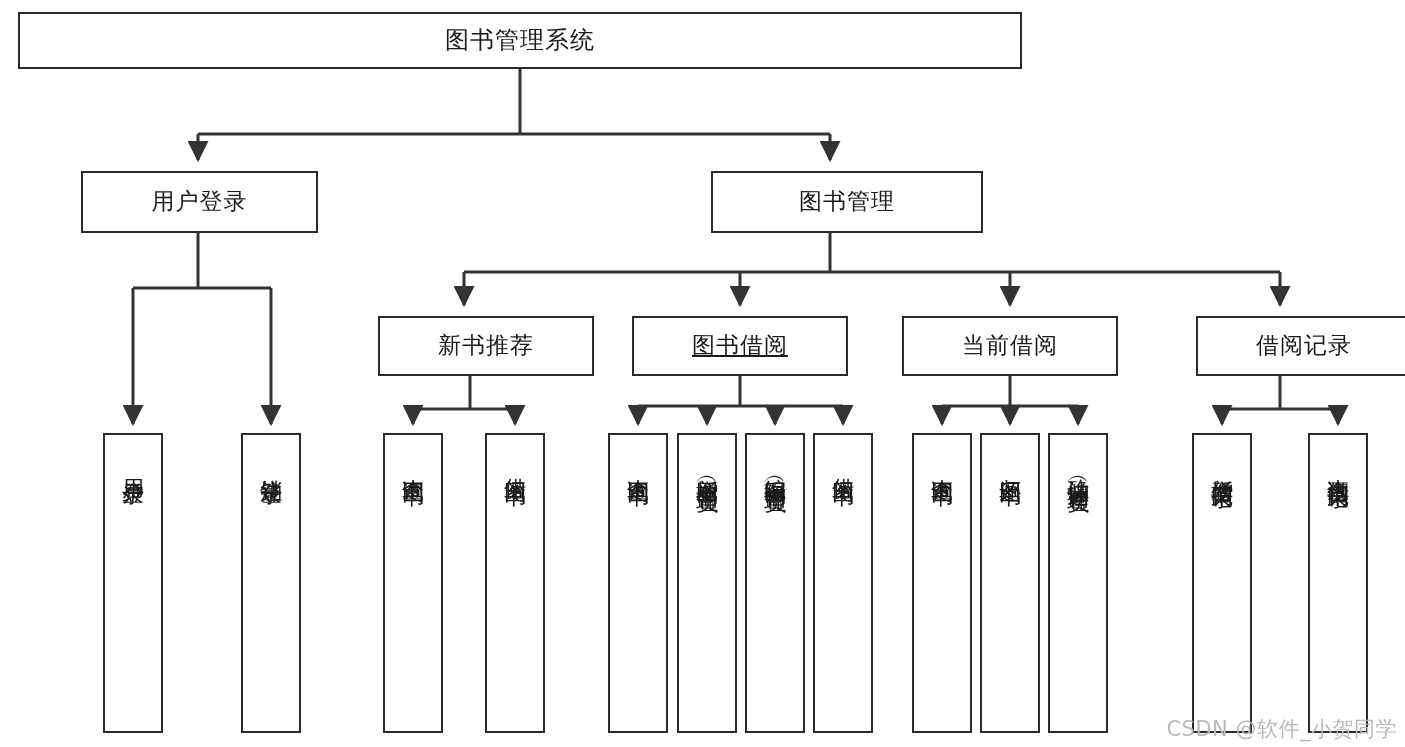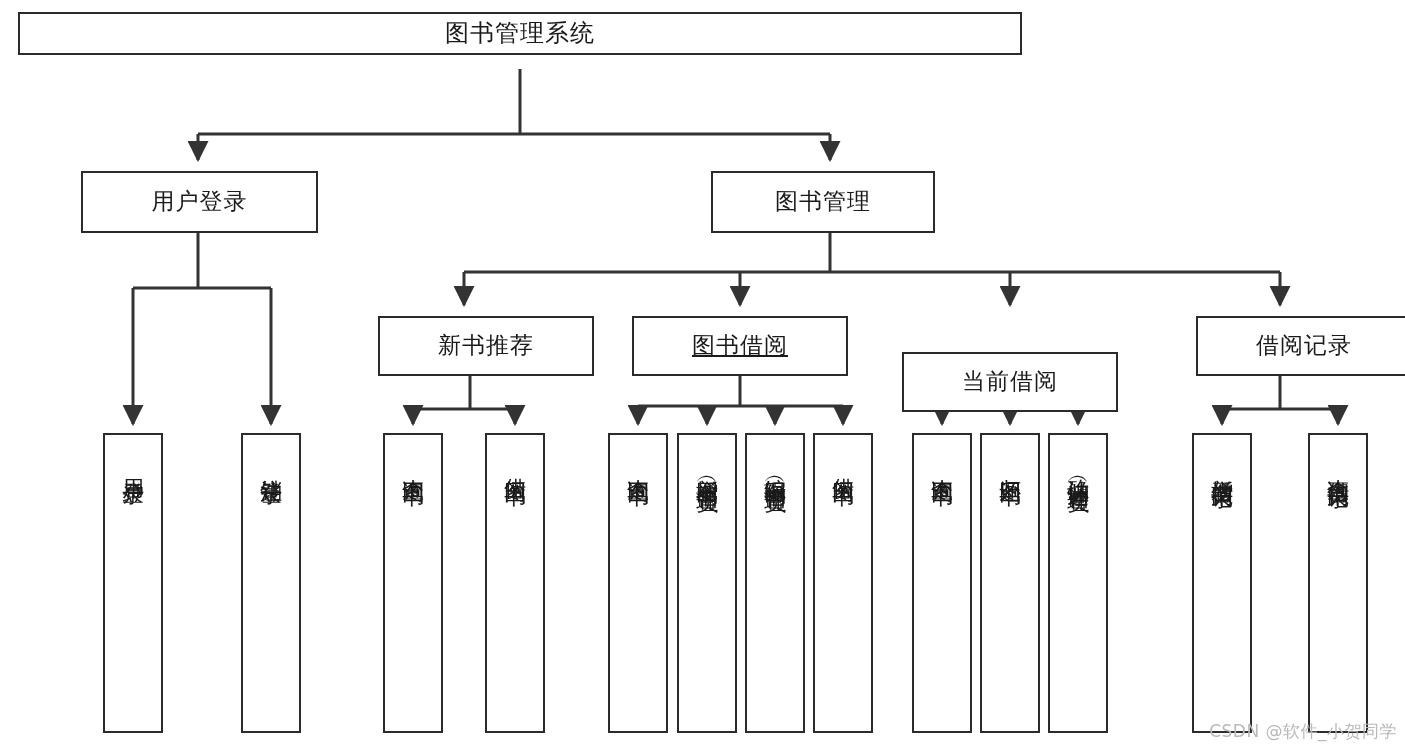--- a/index.html
+++ b/index.html
@@ -56,21 +56,21 @@
     text-orientation: upright;
     font-size: 22px;
     line-height: 1.30;
     letter-spacing: 2px;
     white-space: nowrap;
   }
   .watermark {
     position: absolute;
     right: 8px;
     bottom: 4px;
-    font-size: 17px;
+    font-size: 21px;
     color: #b9b9b9;
     letter-spacing: 0.5px;
     white-space: nowrap;
     pointer-events: none;
     margin-left: 48px;
   }
 </style>
 </head>
 <body>
 
@@ -119,38 +119,38 @@
       <path d="M 1010 406 L 1010 424" marker-end="url(#arrow)"></path>
       <path d="M 1078 406 L 1078 424" marker-end="url(#arrow)"></path>
 
       <path d="M 1280 376 L 1280 409"></path>
       <path d="M 1222 409 L 1338 409"></path>
       <path d="M 1222 409 L 1222 424" marker-end="url(#arrow)"></path>
       <path d="M 1338 409 L 1338 424" marker-end="url(#arrow)"></path>
     </g>
   </svg>
 
-  <div class="node node-h node-root" style="left:18px; top:12px; width:1004px; height:43px;">
+  <div class="node node-h node-root" style="left:18px; top:12px; width:1004px; height:57px;">
     <span class="label">图书管理系统</span>
   </div>
 
   <div class="node node-h" style="left:81px; top:171px; width:237px; height:62px;">
     <span class="label">用户登录</span>
   </div>
-  <div class="node node-h" style="left:711px; top:171px; width:224px; height:62px;">
+  <div class="node node-h" style="left:711px; top:171px; width:272px; height:62px;">
     <span class="label">图书管理</span>
   </div>
 
   <div class="node node-h" style="left:362px; top:316px; width:216px; height:60px;margin-left:16px;">
     <span class="label">新书推荐</span>
   </div>
   <div class="node node-h" style="left:632px; top:316px; width:216px; height:60px;text-decoration:underline;">
     <span class="label">图书借阅</span>
   </div>
-  <div class="node node-h" style="left:902px; top:316px; width:216px; height:60px;margin-top:36px;">
+  <div class="node node-h" style="left:902px; top:316px; width:216px; height:60px;">
     <span class="label">当前借阅</span>
   </div>
   <div class="node node-h" style="left:1196px; top:316px; width:216px; height:60px;">
     <span class="label">借阅记录</span>
   </div>
 
   <div class="node node-v" style="left:103px; top:433px; width:60px; height:300px;">
     <span class="label">用户登录</span>
   </div>
   <div class="node node-v" style="left:241px; top:433px; width:60px; height:300px;">

